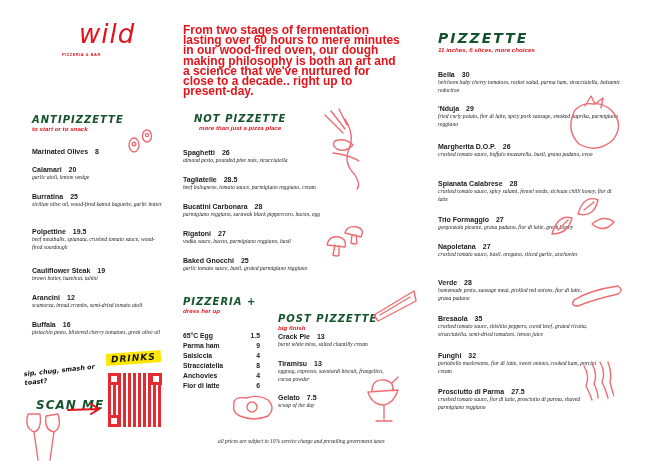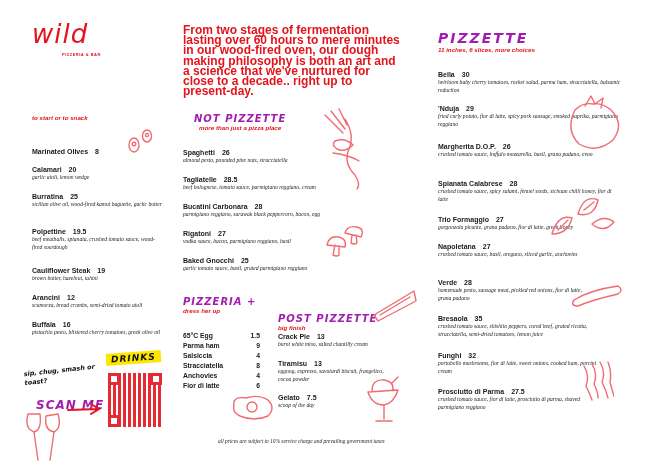--- a/index.html
+++ b/index.html
@@ -1,20 +1,20 @@
 <!DOCTYPE html>
 <html><head>
 <meta charset="utf-8">
 <style>
   html, body { margin:0; padding:0; }
   body { width:646px; height:461px; background:#ffffff; position:relative; overflow:hidden;
          font-family:"Liberation Sans", sans-serif; color:#1a1a1a; }
   .abs { position:absolute; }
-  .hand { font-family:"DejaVu Sans", sans-serif; font-style:italic; font-weight:bold; color:#a21caf; letter-spacing:1px; }
-  .logo { font-family:"DejaVu Sans", sans-serif; font-style:italic; color:#e3141b; font-size:26px; line-height:24px; letter-spacing:1px; }
+  .hand { font-family:"DejaVu Sans", sans-serif; font-style:italic; font-weight:bold; color:#14532d; letter-spacing:1px; }
+  .logo { font-family:"DejaVu Sans", sans-serif; font-style:italic; color:#e3141b; font-size:26px; line-height:24px; letter-spacing:1px;margin-left:47px; }
   .logo-sub { font-size:4px; font-weight:bold; color:#e3141b; letter-spacing:0.5px; }
   .intro { font-size:12px; line-height:10.2px; font-weight:bold; color:#e3141b; width:220px; }
   .sec-title { font-size:10px; line-height:11px; }
   .sec-sub { font-size:6.2px; line-height:8px; font-weight:bold; color:#e3141b; font-style:italic; }
   .item { position:absolute; }
   .iname { font-size:7px; font-weight:bold; line-height:9px; white-space:nowrap; }
   .iname .price { margin-left:7px; }
   .idesc { font-family:"Liberation Serif", serif; font-style:italic; font-size:5.6px; line-height:7.6px; color:#222; }
   .addon-row { display:flex; justify-content:space-between; font-size:6.8px; font-weight:bold; line-height:10px; width:77px; }
   .footer { font-family:"Liberation Serif", serif; font-style:italic; font-size:5.4px; color:#222; white-space:nowrap; }
@@ -25,20 +25,21 @@
 <body>
 
 <div class="abs" style="left:32px;top:22px;">
   <div class="logo">wild</div>
   <div class="logo-sub" style="margin-left:30px;margin-top:6px;">PIZZERIA &amp; BAR</div>
 </div>
 
 <div class="abs intro" style="left:183px;top:25px;">From two stages of fermentation lasting over 60 hours to mere minutes in our wood-fired oven, our dough making philosophy is both an art and a science that we've nurtured for close to a decade.. right up to present-day.</div>
 
 <div class="abs" style="left:32px;top:114px;width:150px;">
+  <div class="hand sec-title">ANTIPIZZETTE</div>
   <div class="sec-sub">to start or to snack</div>
 </div>
 <svg class="abs" style="left:125px;top:126px;" width="30" height="30">
   <ellipse class="sketch" cx="9" cy="19" rx="5" ry="7"></ellipse>
     <circle class="sketch" cx="9" cy="18" r="1.8"></circle>
   <ellipse class="sketch" cx="22" cy="10" rx="4.5" ry="6"></ellipse>
     <circle class="sketch" cx="22" cy="9" r="1.6"></circle>
 </svg>
 
 <div class="item" style="left:32px;top:147px;">

